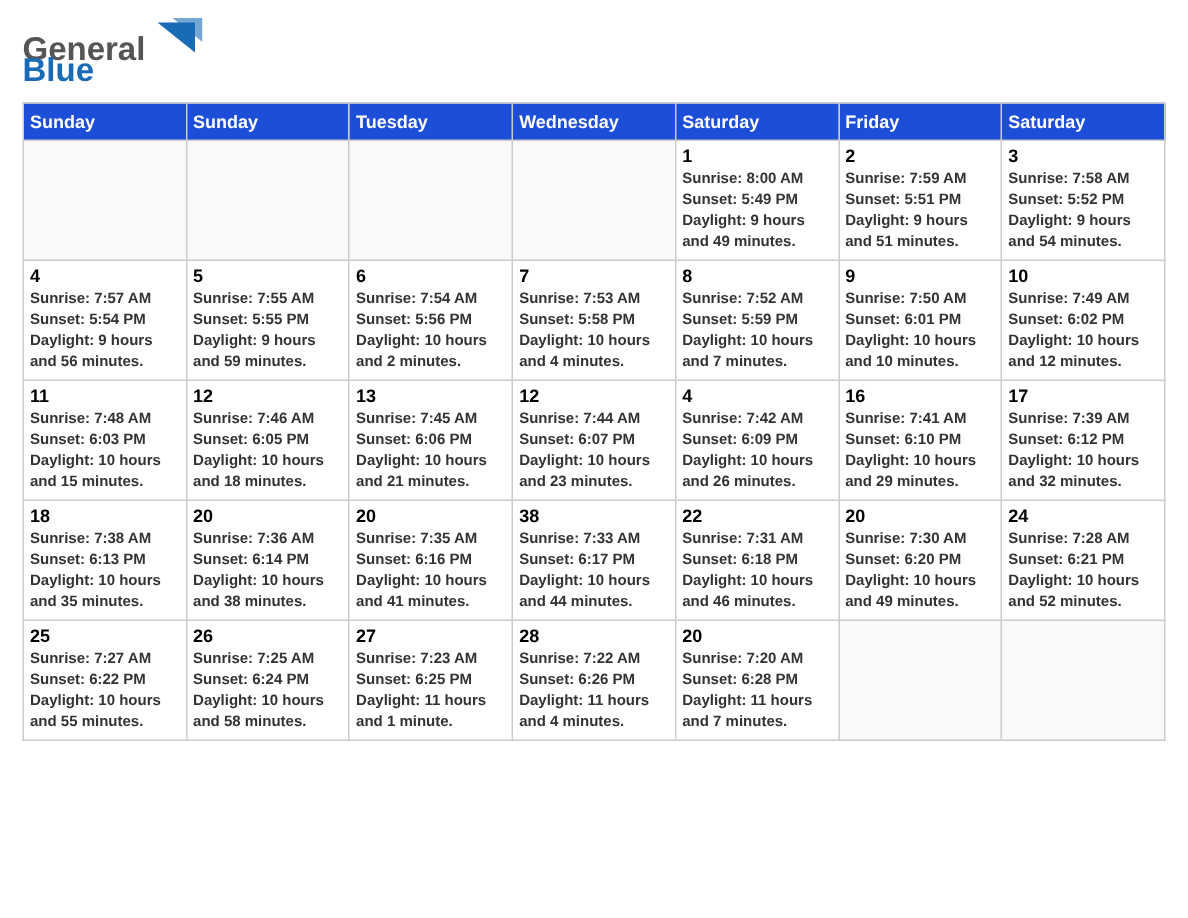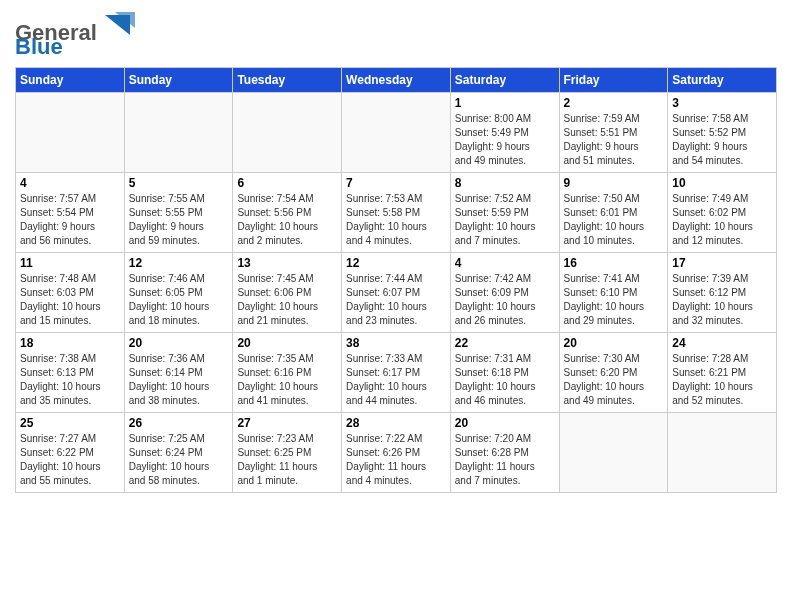--- a/index.html
+++ b/index.html
@@ -7,21 +7,21 @@
     .container { width: 792px; padding: 10px 15px; }
     .header { display: flex; justify-content: space-between; align-items: flex-start; margin-bottom: 8px; }
     .title-section { text-align: right; }
     .month-title { font-size: 36px; font-weight: bold; color: #333; }
     .location { font-size: 16px; color: #555; margin-top: 2px; }
     .calendar { width: 100%; border-collapse: collapse; font-size: 11px; }
     .calendar th { background: #1d4ed8; color: #fff; text-align: left; padding: 5px 4px; font-size: 12px; font-weight: bold; border: 1px solid #ccc; }
     .calendar td { border: 1px solid #ccc; vertical-align: top; padding: 3px 4px; width: calc(100%/7); height: 80px; }
     .calendar td.empty { background: #f9f9f9; }
     .day-num { font-weight: bold; font-size: 12px; margin-bottom: 2px; }
-    .day-info { font-size: 10px; color: #333; line-height: 1.4; }
+    .day-info { font-size: 10px; color: #333; line-height: 1.4; font-weight: bold; }
     .logo-wrapper { display: flex; align-items: center; gap: 2px; }
   </style>
 </head>
 <body>
 
 <div class="container">
   <div class="header">
     <div class="logo-wrapper">
       <div>
         <svg width="120" height="45" viewBox="0 0 120 45">

